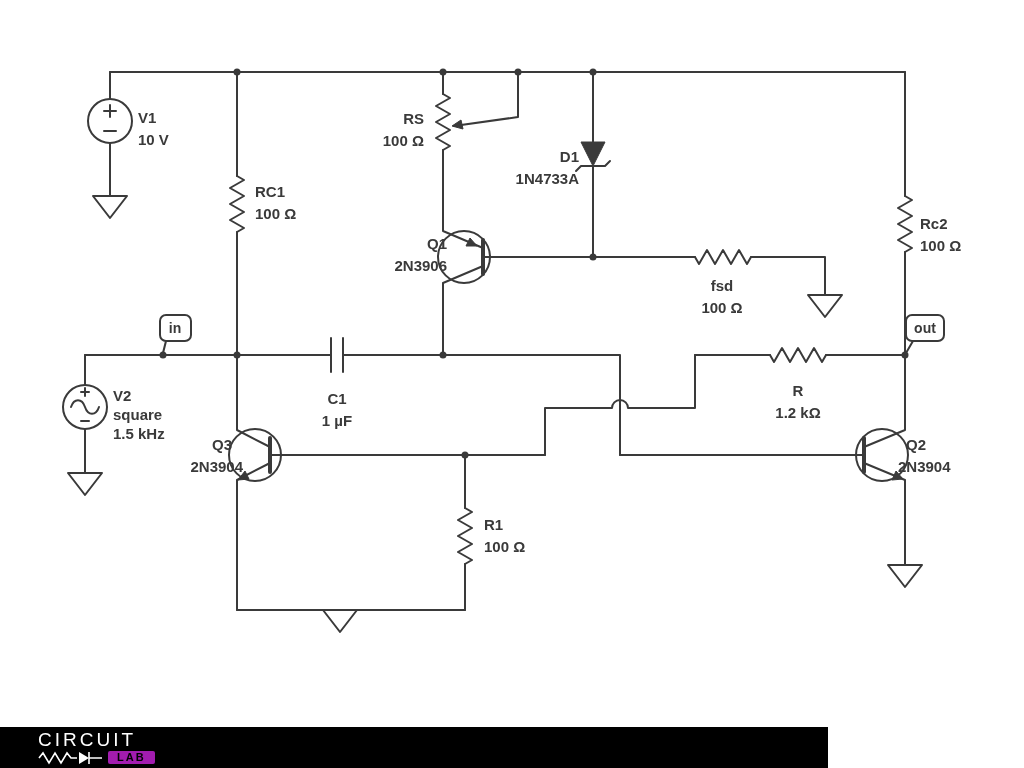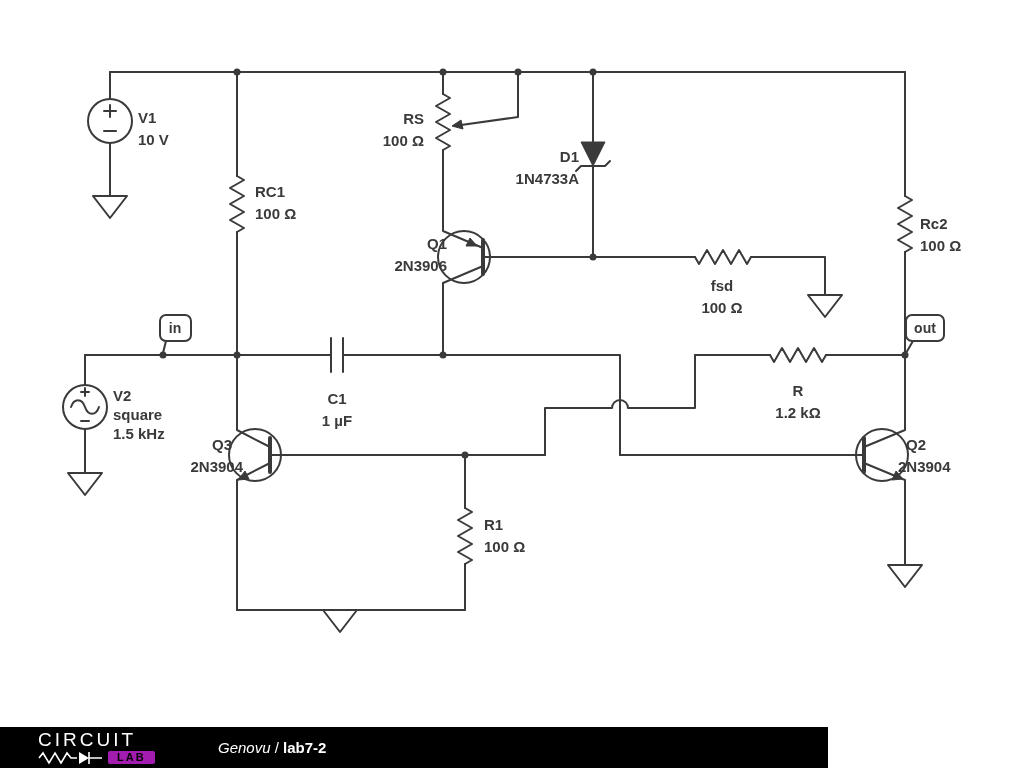--- a/index.html
+++ b/index.html
@@ -209,15 +209,14 @@
     <div class="brand-bottom">
       <svg width="66" height="14" viewBox="0 0 66 14">
         <path d="M1,7 l4,-5 l6,10 l6,-10 l6,10 l6,-10 l4,5 h6" stroke="#fff" stroke-width="1.6" fill="none"></path>
         <polygon points="41,1 41,13 51,7" fill="#fff"></polygon>
         <path d="M51,1 V13 M51,7 H64" stroke="#fff" stroke-width="1.6" fill="none"></path>
       </svg>
       <span class="lab-box">LAB</span>
     </div>
   </div>
   <div class="meta">
-    <div class="title-line"><span class="author">Genovu</span><span> / </span><span class="ctitle">lab7-2</span></div>
   </div>
 </div>
 
 </body></html>

